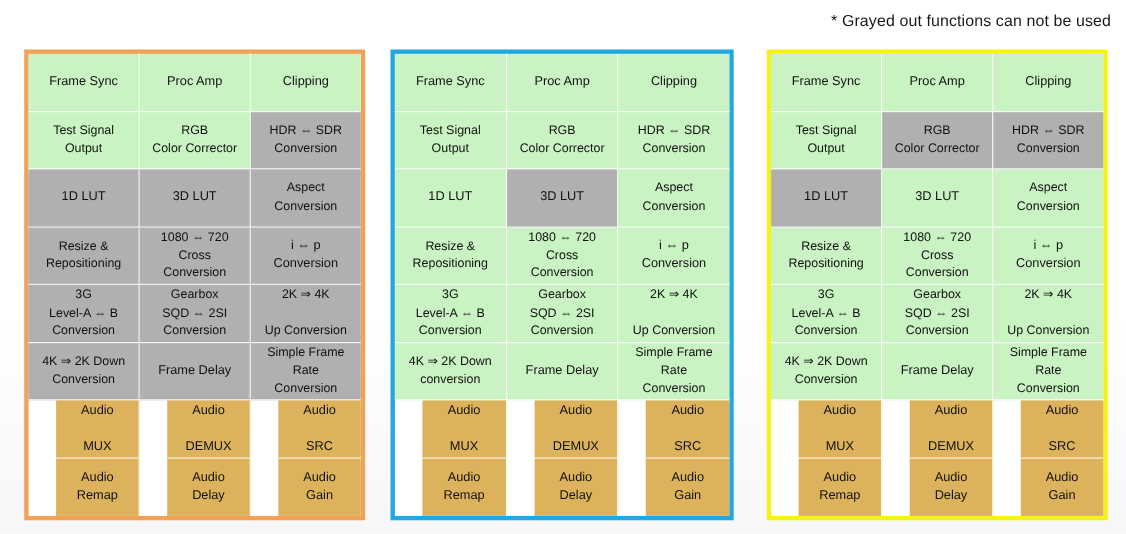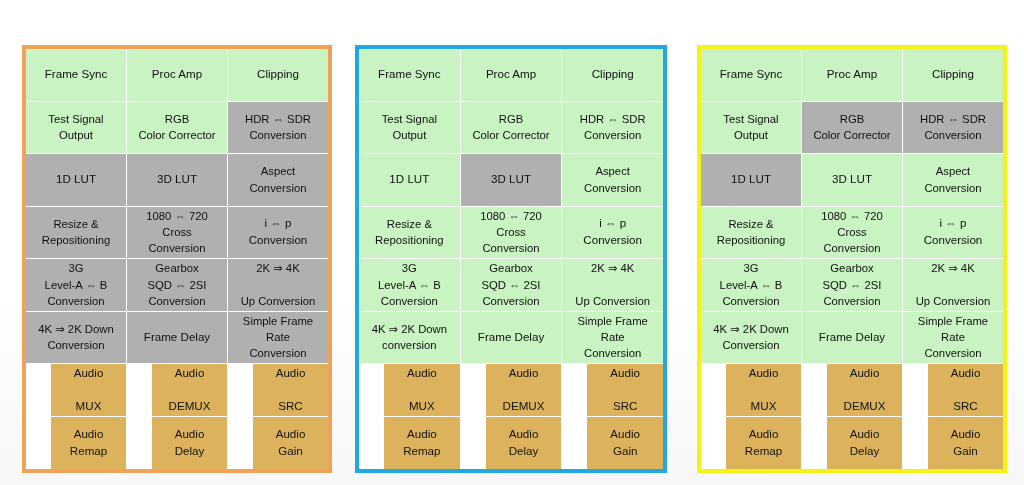--- a/index.html
+++ b/index.html
@@ -77,20 +77,21 @@
   .c-gray  { background: #b0b0b0; }
   .c-gold  { background: #dcb35c; margin-left: 25px; }
 
   .cell.wide { font-size: 11.3px; }
 </style>
 </head>
 <body>
 
 <div class="page">
 
+  <div class="note">* Grayed out functions can not be used</div>
 
   <div class="tables">
     <div class="panel panel-0" style="border-color: rgb(240, 162, 89);">
         <div class="row">
           <div class="cell c-green">Frame Sync</div>
           <div class="cell c-green">Proc Amp</div>
           <div class="cell c-green">Clipping</div>
         </div>
         <div class="row">
           <div class="cell c-green wide">Test Signal

